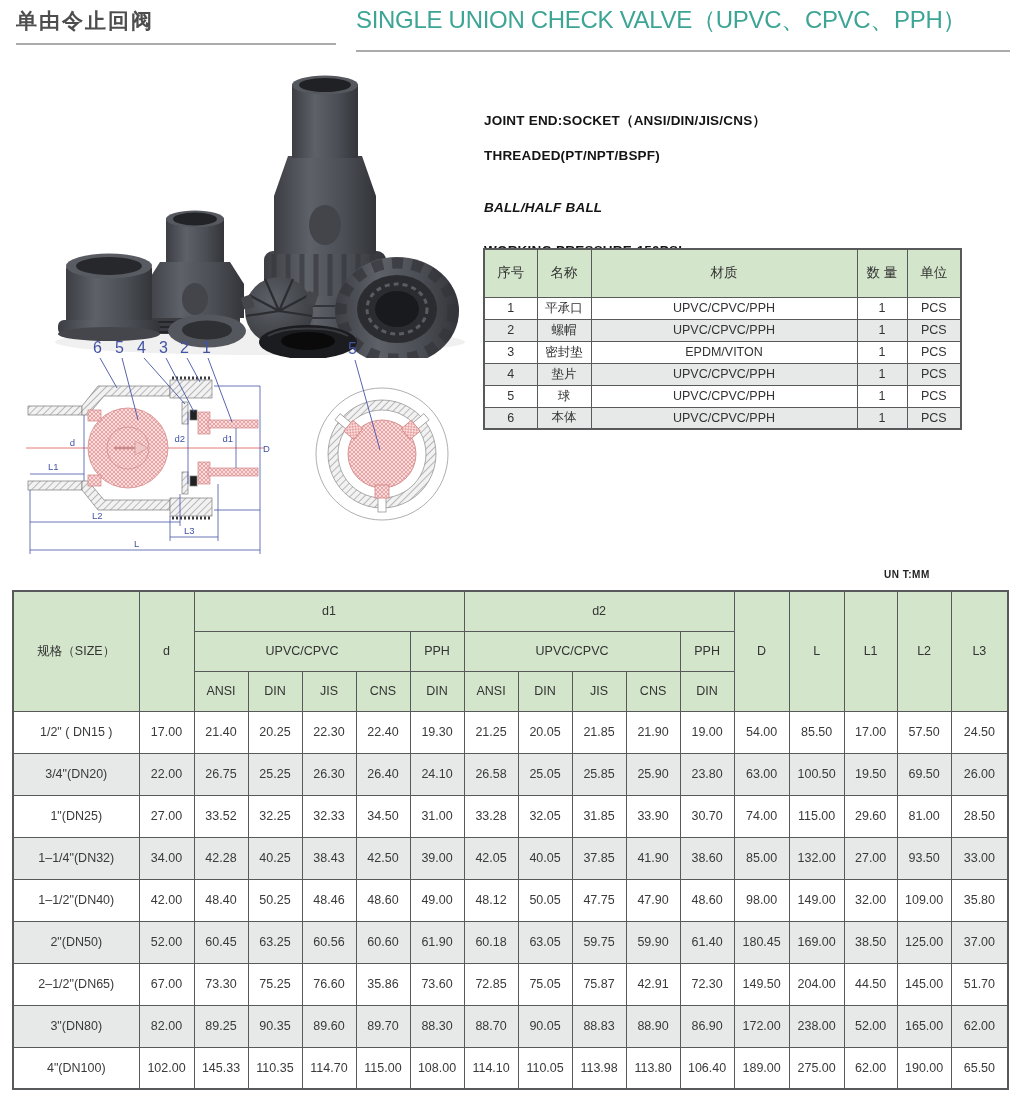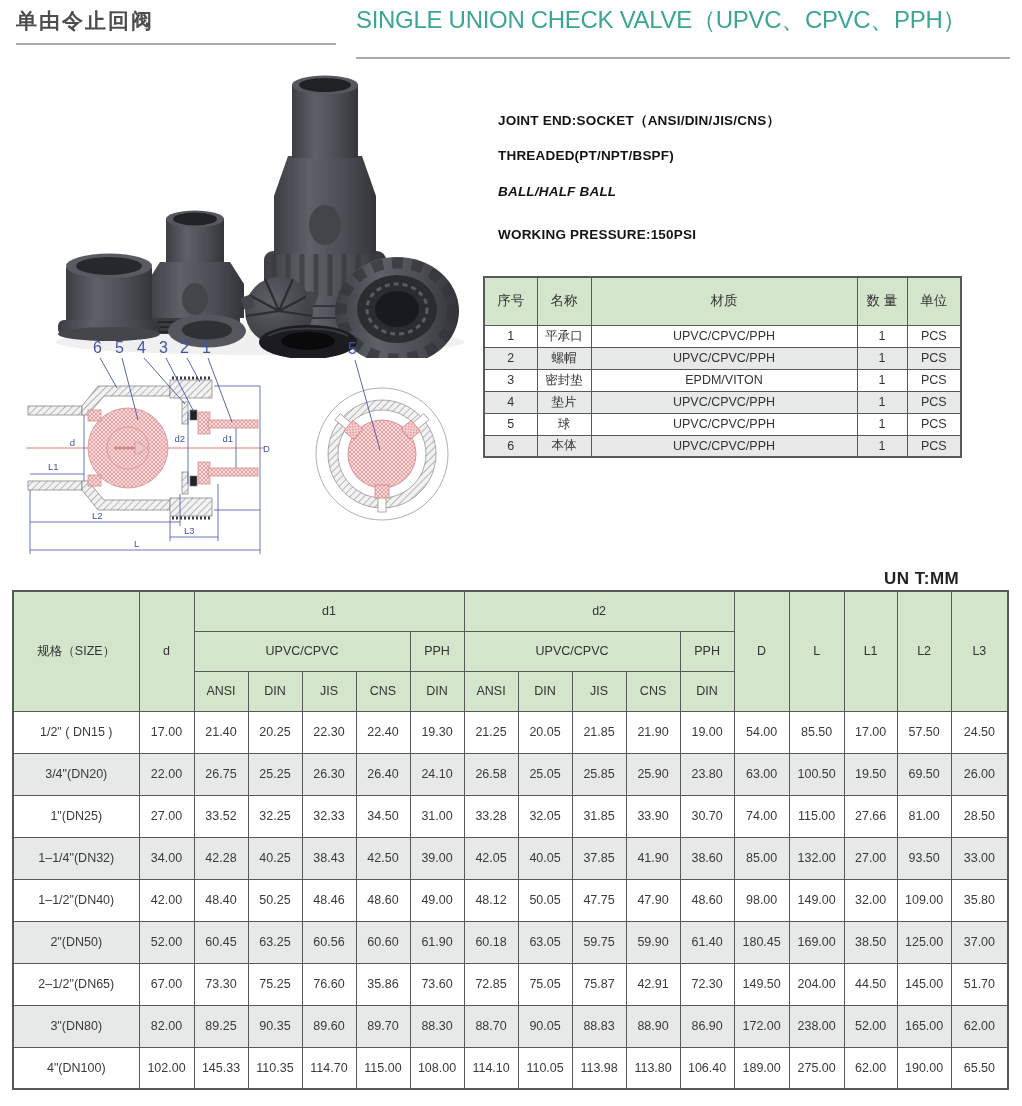--- a/index.html
+++ b/index.html
@@ -10,46 +10,46 @@
   }
   
   .title-zh {
     position:absolute; left:16px; top:7px; width:320px;
     font-size:21px; font-weight:bold; color:#4d4d4d; letter-spacing:2px;
     padding-bottom:8px; border-bottom:2px solid #ababab;
   }
   .title-en {
     position:absolute; left:356px; top:4px; width:654px;
     font-size:24px; font-weight:normal; color:#3ca595; letter-spacing:-0.3px;
-    padding-bottom:21px; border-bottom:2px solid #ababab; white-space:nowrap;
+    padding-bottom:14px; border-bottom:2px solid #ababab; white-space:nowrap;
   }
   
   .photo   { position:absolute; left:30px;  top:68px;  width:445px; height:290px; }
   .drawing { position:absolute; left:22px;  top:336px; width:450px; height:235px; }
   
-  .specs { position:absolute; left:498px; top:112px; }
+  .specs { position:absolute; left:484px; top:112px; }
   .spec-line { font-size:13.5px; font-weight:bold; color:#141414; letter-spacing:0.2px; line-height:17px; }
   .spec-line:nth-child(1){ margin-bottom:18px; }
-  .spec-line:nth-child(2){ margin-bottom:19px; }
+  .spec-line:nth-child(2){ margin-bottom:35px; }
   .spec-line:nth-child(3){ margin-bottom:26px;font-style:italic; }
   
   table { border-collapse:collapse; table-layout:fixed; }
   .parts-table {
-    position:absolute; left:483px; top:276px; width:477px;
+    position:absolute; left:483px; top:248px; width:477px;
     border:2px solid #58595b;
   }
   .parts-table th, .parts-table td {
     border:1px solid #58595b; text-align:center; vertical-align:middle;
     overflow:hidden; white-space:nowrap;
   }
   .parts-table th { background:#d3e5cb; height:48px; font-weight:normal; font-size:13.5px; color:#333; }
   .parts-table td { height:22px; font-size:12.5px; color:#333; }
   .parts-table tbody tr:nth-child(even) td { background:#e7e8e8; }
   
-  .unit-note { position:absolute; left:884px; top:569px; font-size:17px; font-weight:bold; color:#222; letter-spacing:0.5px; }
+  .unit-note { position:absolute; left:884px; top:569px; font-size:10px; font-weight:bold; color:#222; letter-spacing:0.5px; }
   
   .dim-table {
     position:absolute; left:12px; top:590px; width:995px;
     border:2px solid #58595b;
   }
   .dim-table th, .dim-table td {
     border:1px solid #58595b; text-align:center; vertical-align:middle;
     overflow:hidden; white-space:nowrap;
   }
   .dim-table thead th { background:#d3e5cb; height:40px; font-weight:normal; font-size:12.5px; color:#333; }
@@ -420,21 +420,21 @@
           <td>32.33</td>
           <td>34.50</td>
           <td>31.00</td>
           <td>33.28</td>
           <td>32.05</td>
           <td>31.85</td>
           <td>33.90</td>
           <td>30.70</td>
           <td>74.00</td>
           <td>115.00</td>
-          <td>27.66</td>
+          <td>29.60</td>
           <td>81.00</td>
           <td>28.50</td>
         </tr>
         <tr>
           <td>1–1/4"(DN32)</td>
           <td>34.00</td>
           <td>42.28</td>
           <td>40.25</td>
           <td>38.43</td>
           <td>42.50</td>

